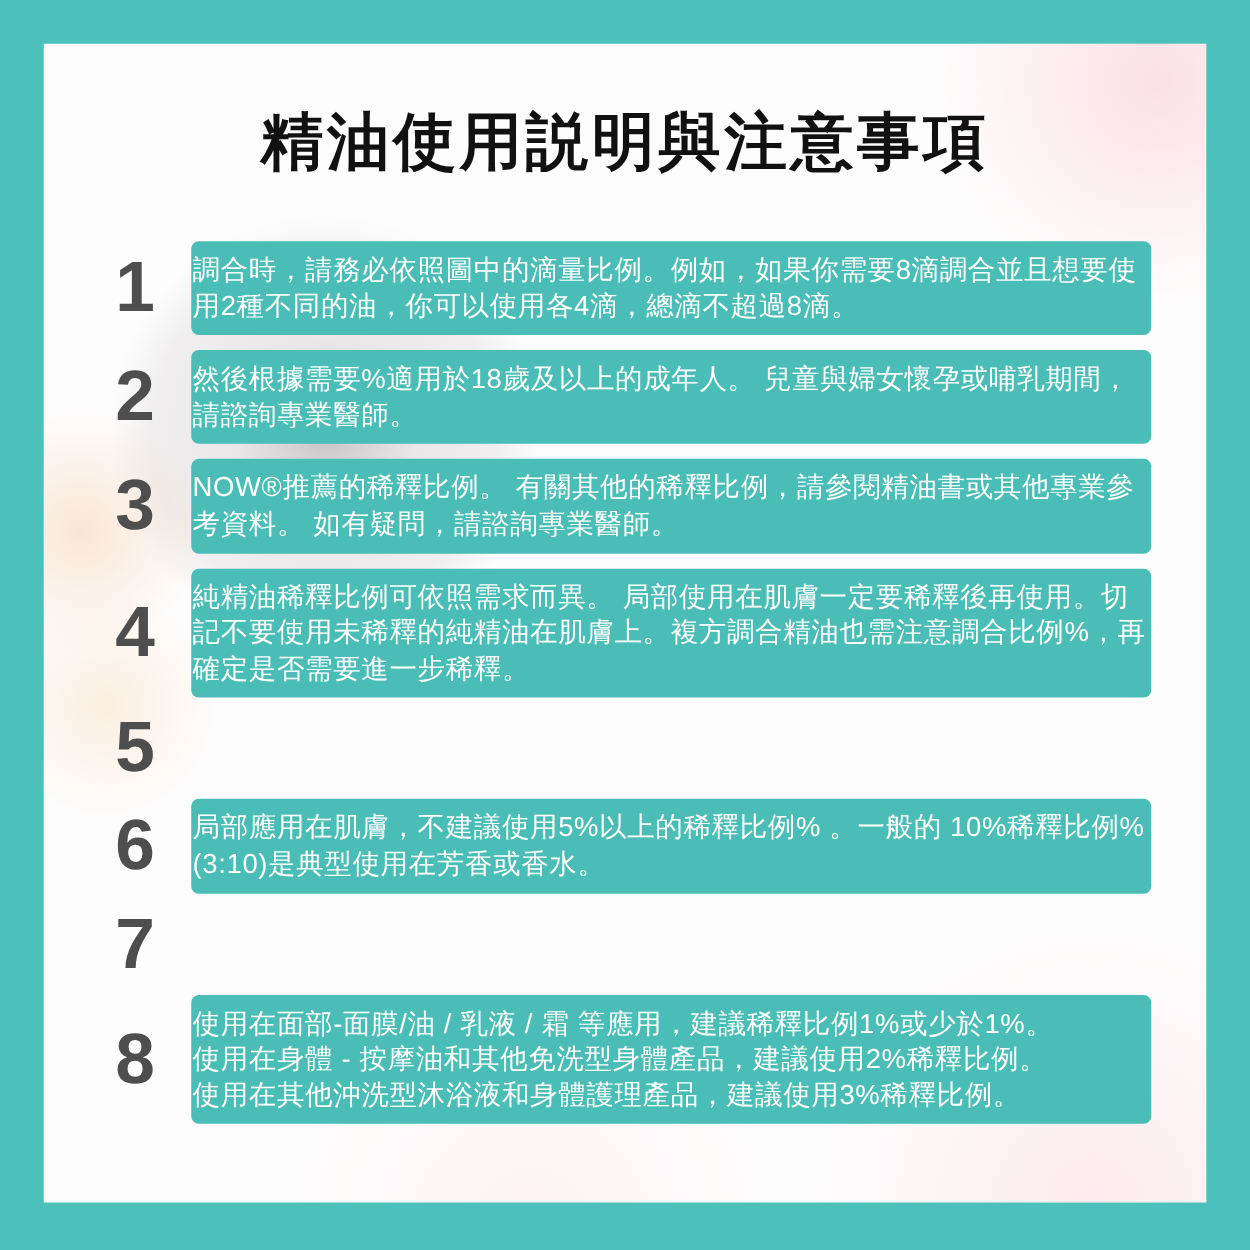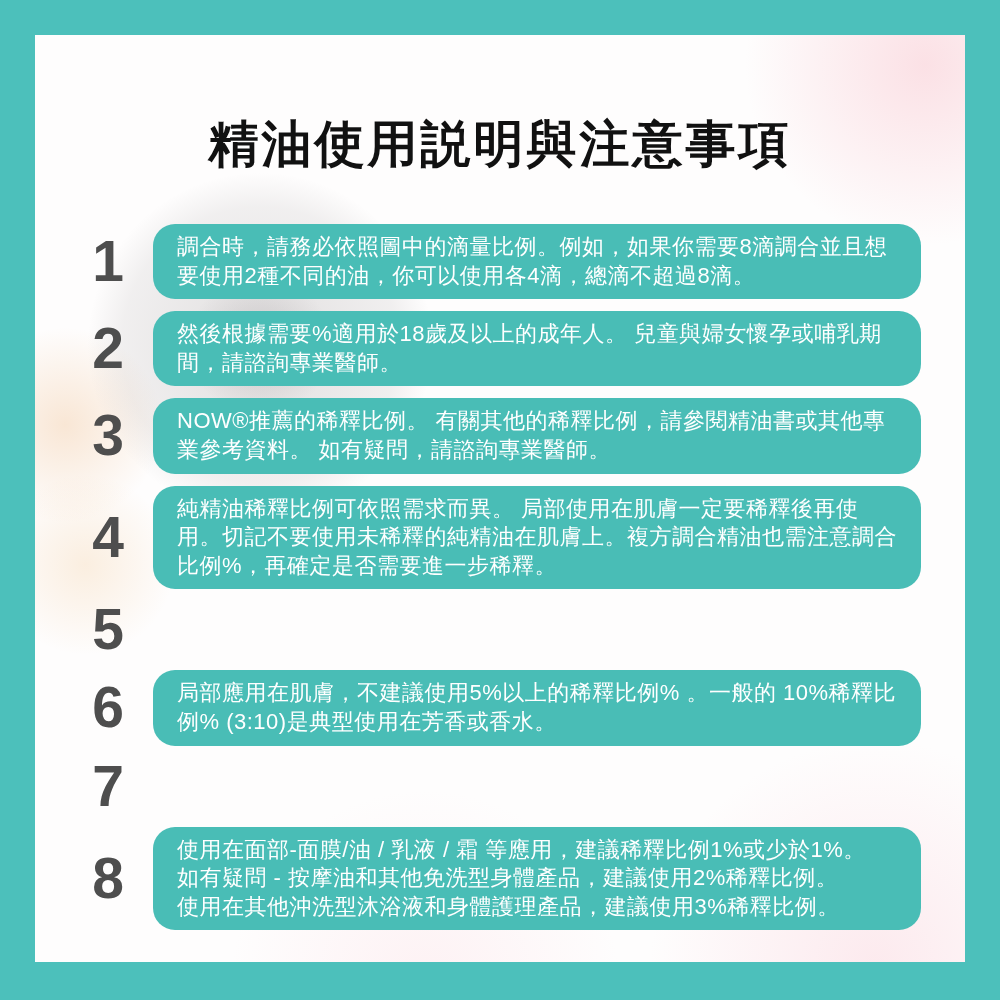--- a/index.html
+++ b/index.html
@@ -27,21 +27,21 @@
       radial-gradient(circle 230px at 225px 310px, rgba(105,98,100,0.20), rgba(105,98,100,0.09) 60%, transparent 75%),
       radial-gradient(circle 90px at 225px 310px, rgba(90,84,88,0.18), transparent 80%),
       radial-gradient(circle 130px at 30px 390px, rgba(230,150,70,0.22), transparent 75%),
       radial-gradient(circle 120px at 50px 530px, rgba(235,170,90,0.18), transparent 75%),
       radial-gradient(circle 240px at 890px 30px, rgba(248,190,200,0.45), transparent 75%),
       radial-gradient(circle 300px at 840px 930px, rgba(250,205,215,0.40), transparent 75%),
       radial-gradient(circle 260px at 390px 950px, rgba(252,215,222,0.30), transparent 75%);
     overflow:hidden;
   }
   .title{
-    margin-top:76px;
+    margin-top:45px;
     text-align:center;
     font-size:50px;
     font-weight:bold;
     letter-spacing:3px;
     color:var(--title-color,#111);
   }
   .rows{
     margin-top:46px;
     padding:0 44px 0 40px;
   }
@@ -56,22 +56,22 @@
     text-align:center;
     font-size:57px;
     font-weight:bold;
     color:var(--number-gray,#4E4E4E);
     line-height:1;
   }
   .box{
     flex:1;
     margin-left:12px;
     background:var(--box-teal,#49BDB6);
-    border-radius:22px;
-    padding:9px 24px;
+    border-radius:6px;
+    padding:9px 1px;
     color:var(--box-text,#fff);
     font-size:22px;
     font-weight:500;
     line-height:1.3;
     letter-spacing:0.5px;
     white-space:pre-line;
   }
 </style>
 </head>
 <body>
@@ -112,19 +112,19 @@
         <div class="box"><span>局部應用在肌膚，不建議使用5%以上的稀釋比例% 。一般的 10%稀釋比例% (3:10)是典型使用在芳香或香水。</span></div>
       </div>
 
       <div class="row">
         <div class="num">7</div>
       </div>
 
       <div class="row">
         <div class="num">8</div>
         <div class="box"><span>使用在面部-面膜/油 / 乳液 / 霜 等應用，建議稀釋比例1%或少於1%。
-如有疑問 - 按摩油和其他免洗型身體產品，建議使用2%稀釋比例。
+使用在身體 - 按摩油和其他免洗型身體產品，建議使用2%稀釋比例。
 使用在其他沖洗型沐浴液和身體護理產品，建議使用3%稀釋比例。</span></div>
       </div>
 
     </div>
   </div>
 </div>
 
 </body></html>

